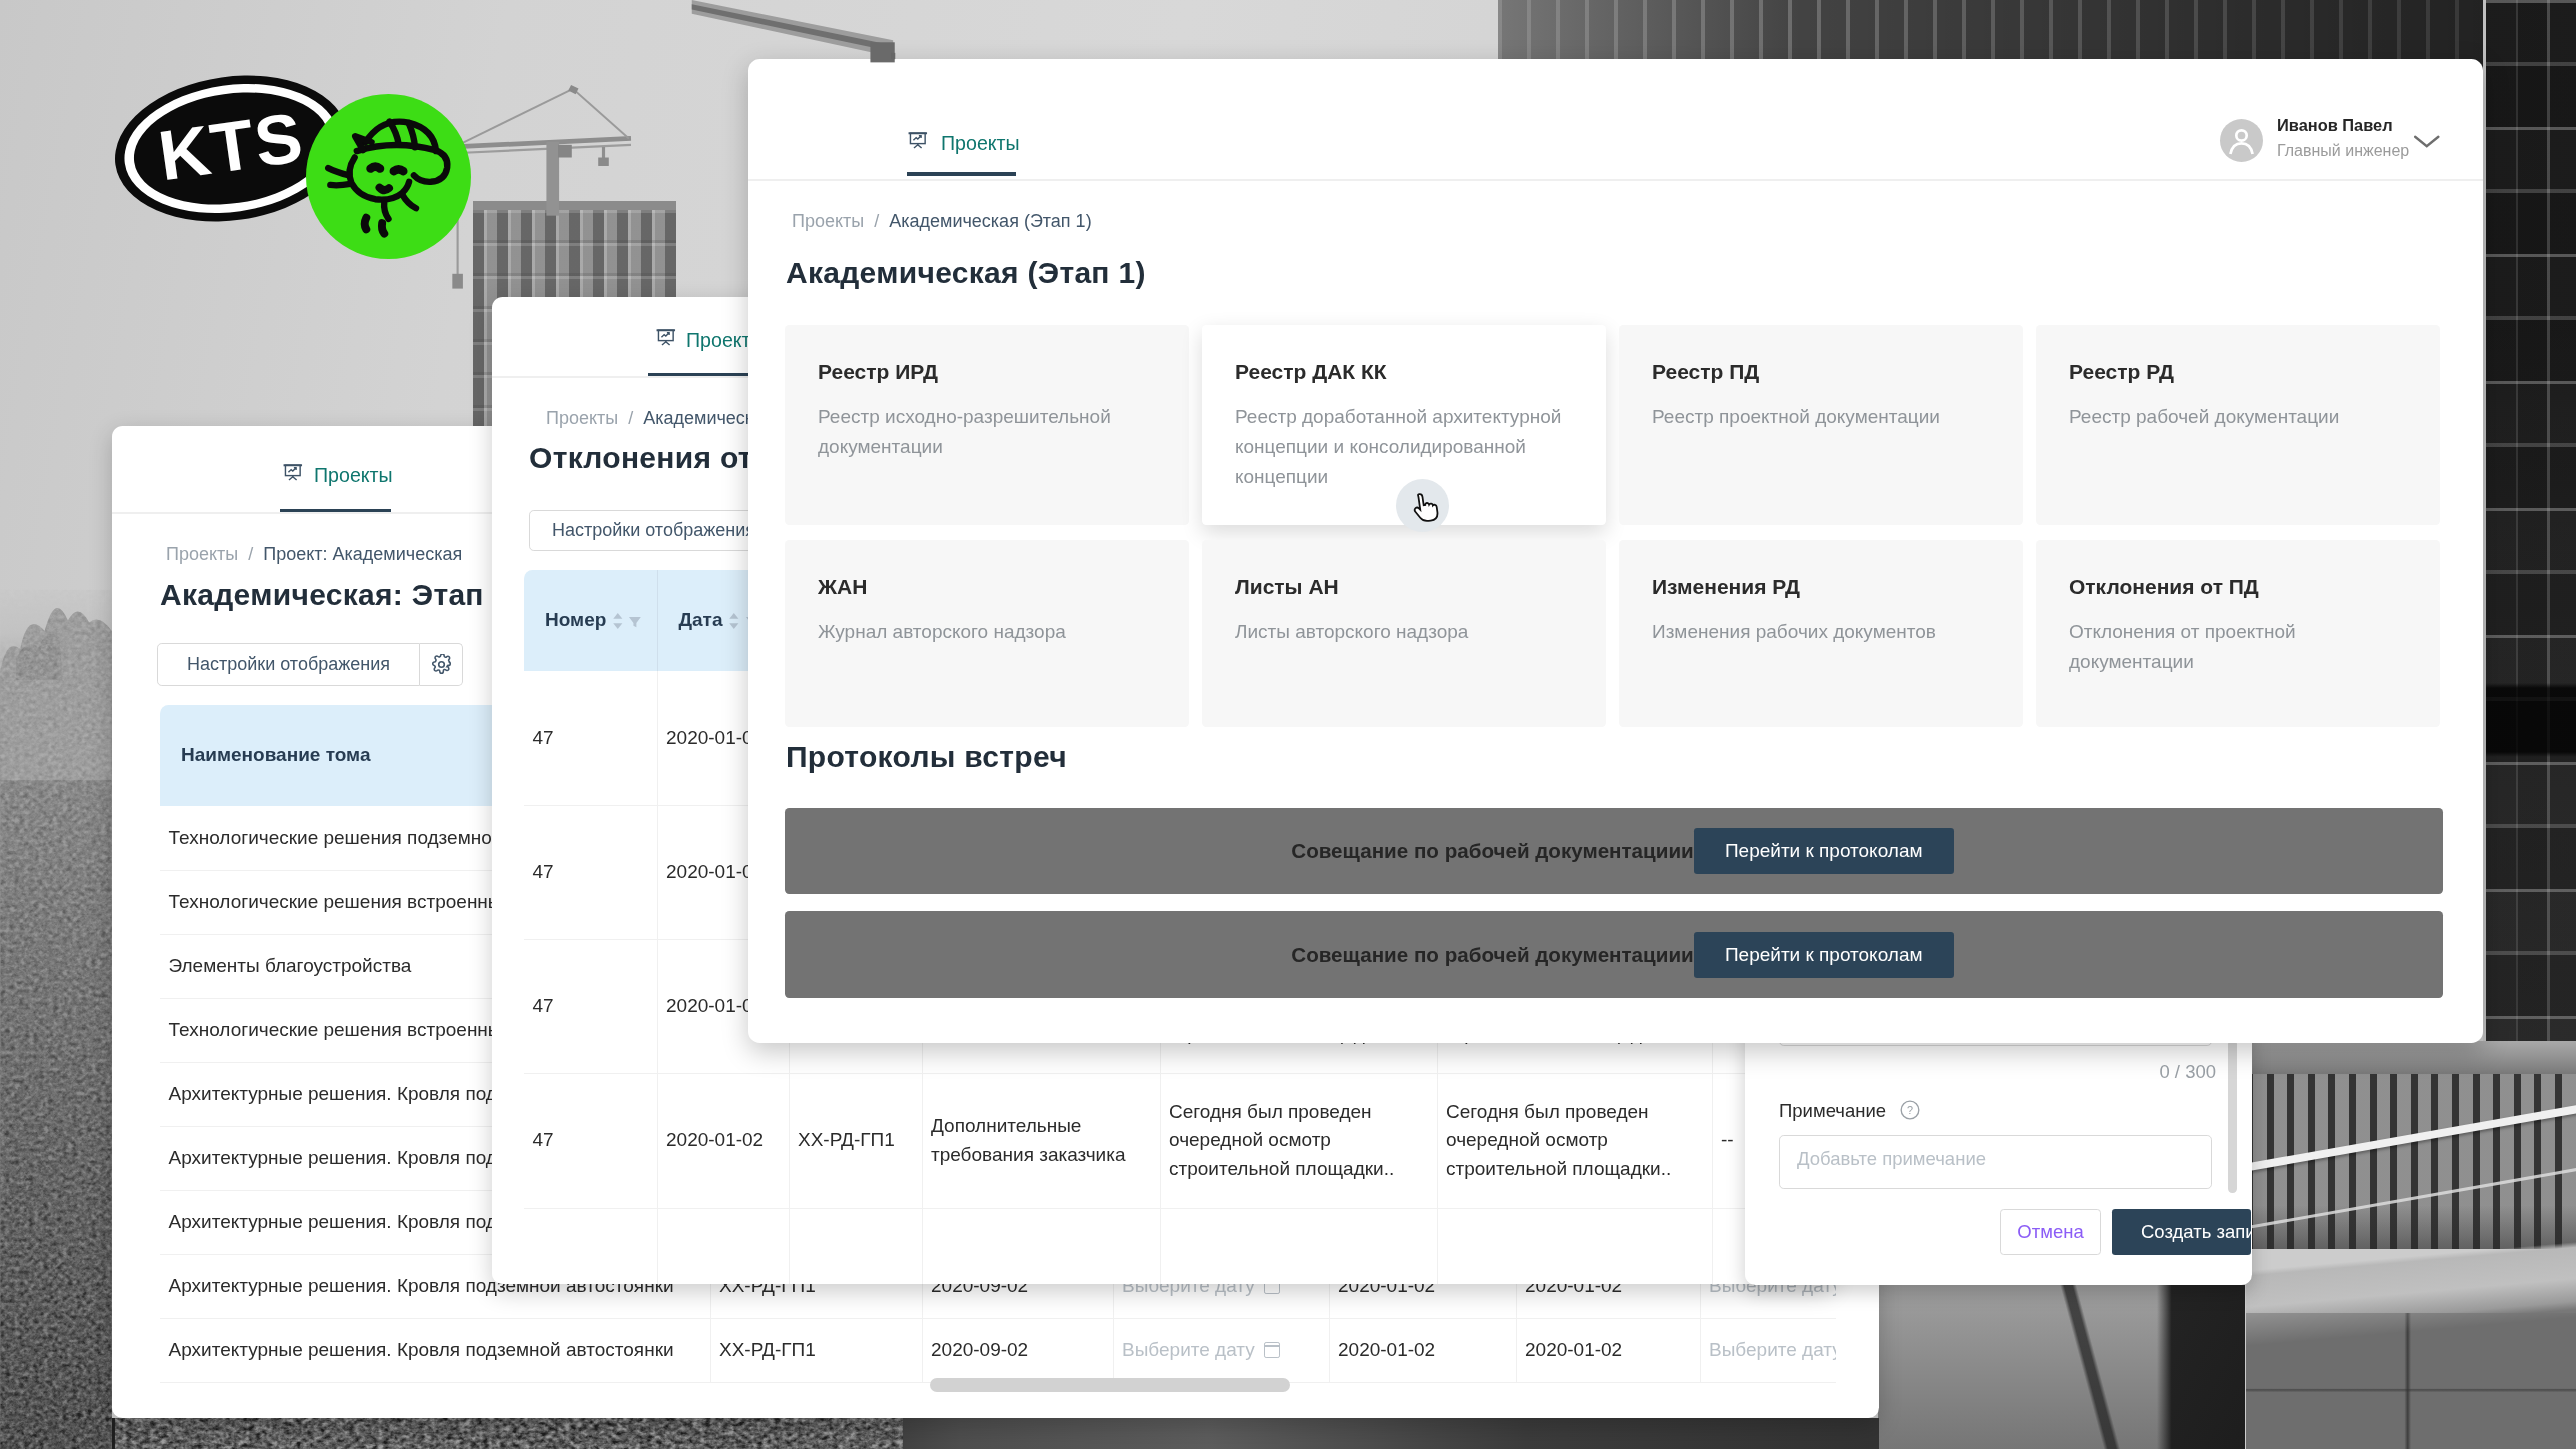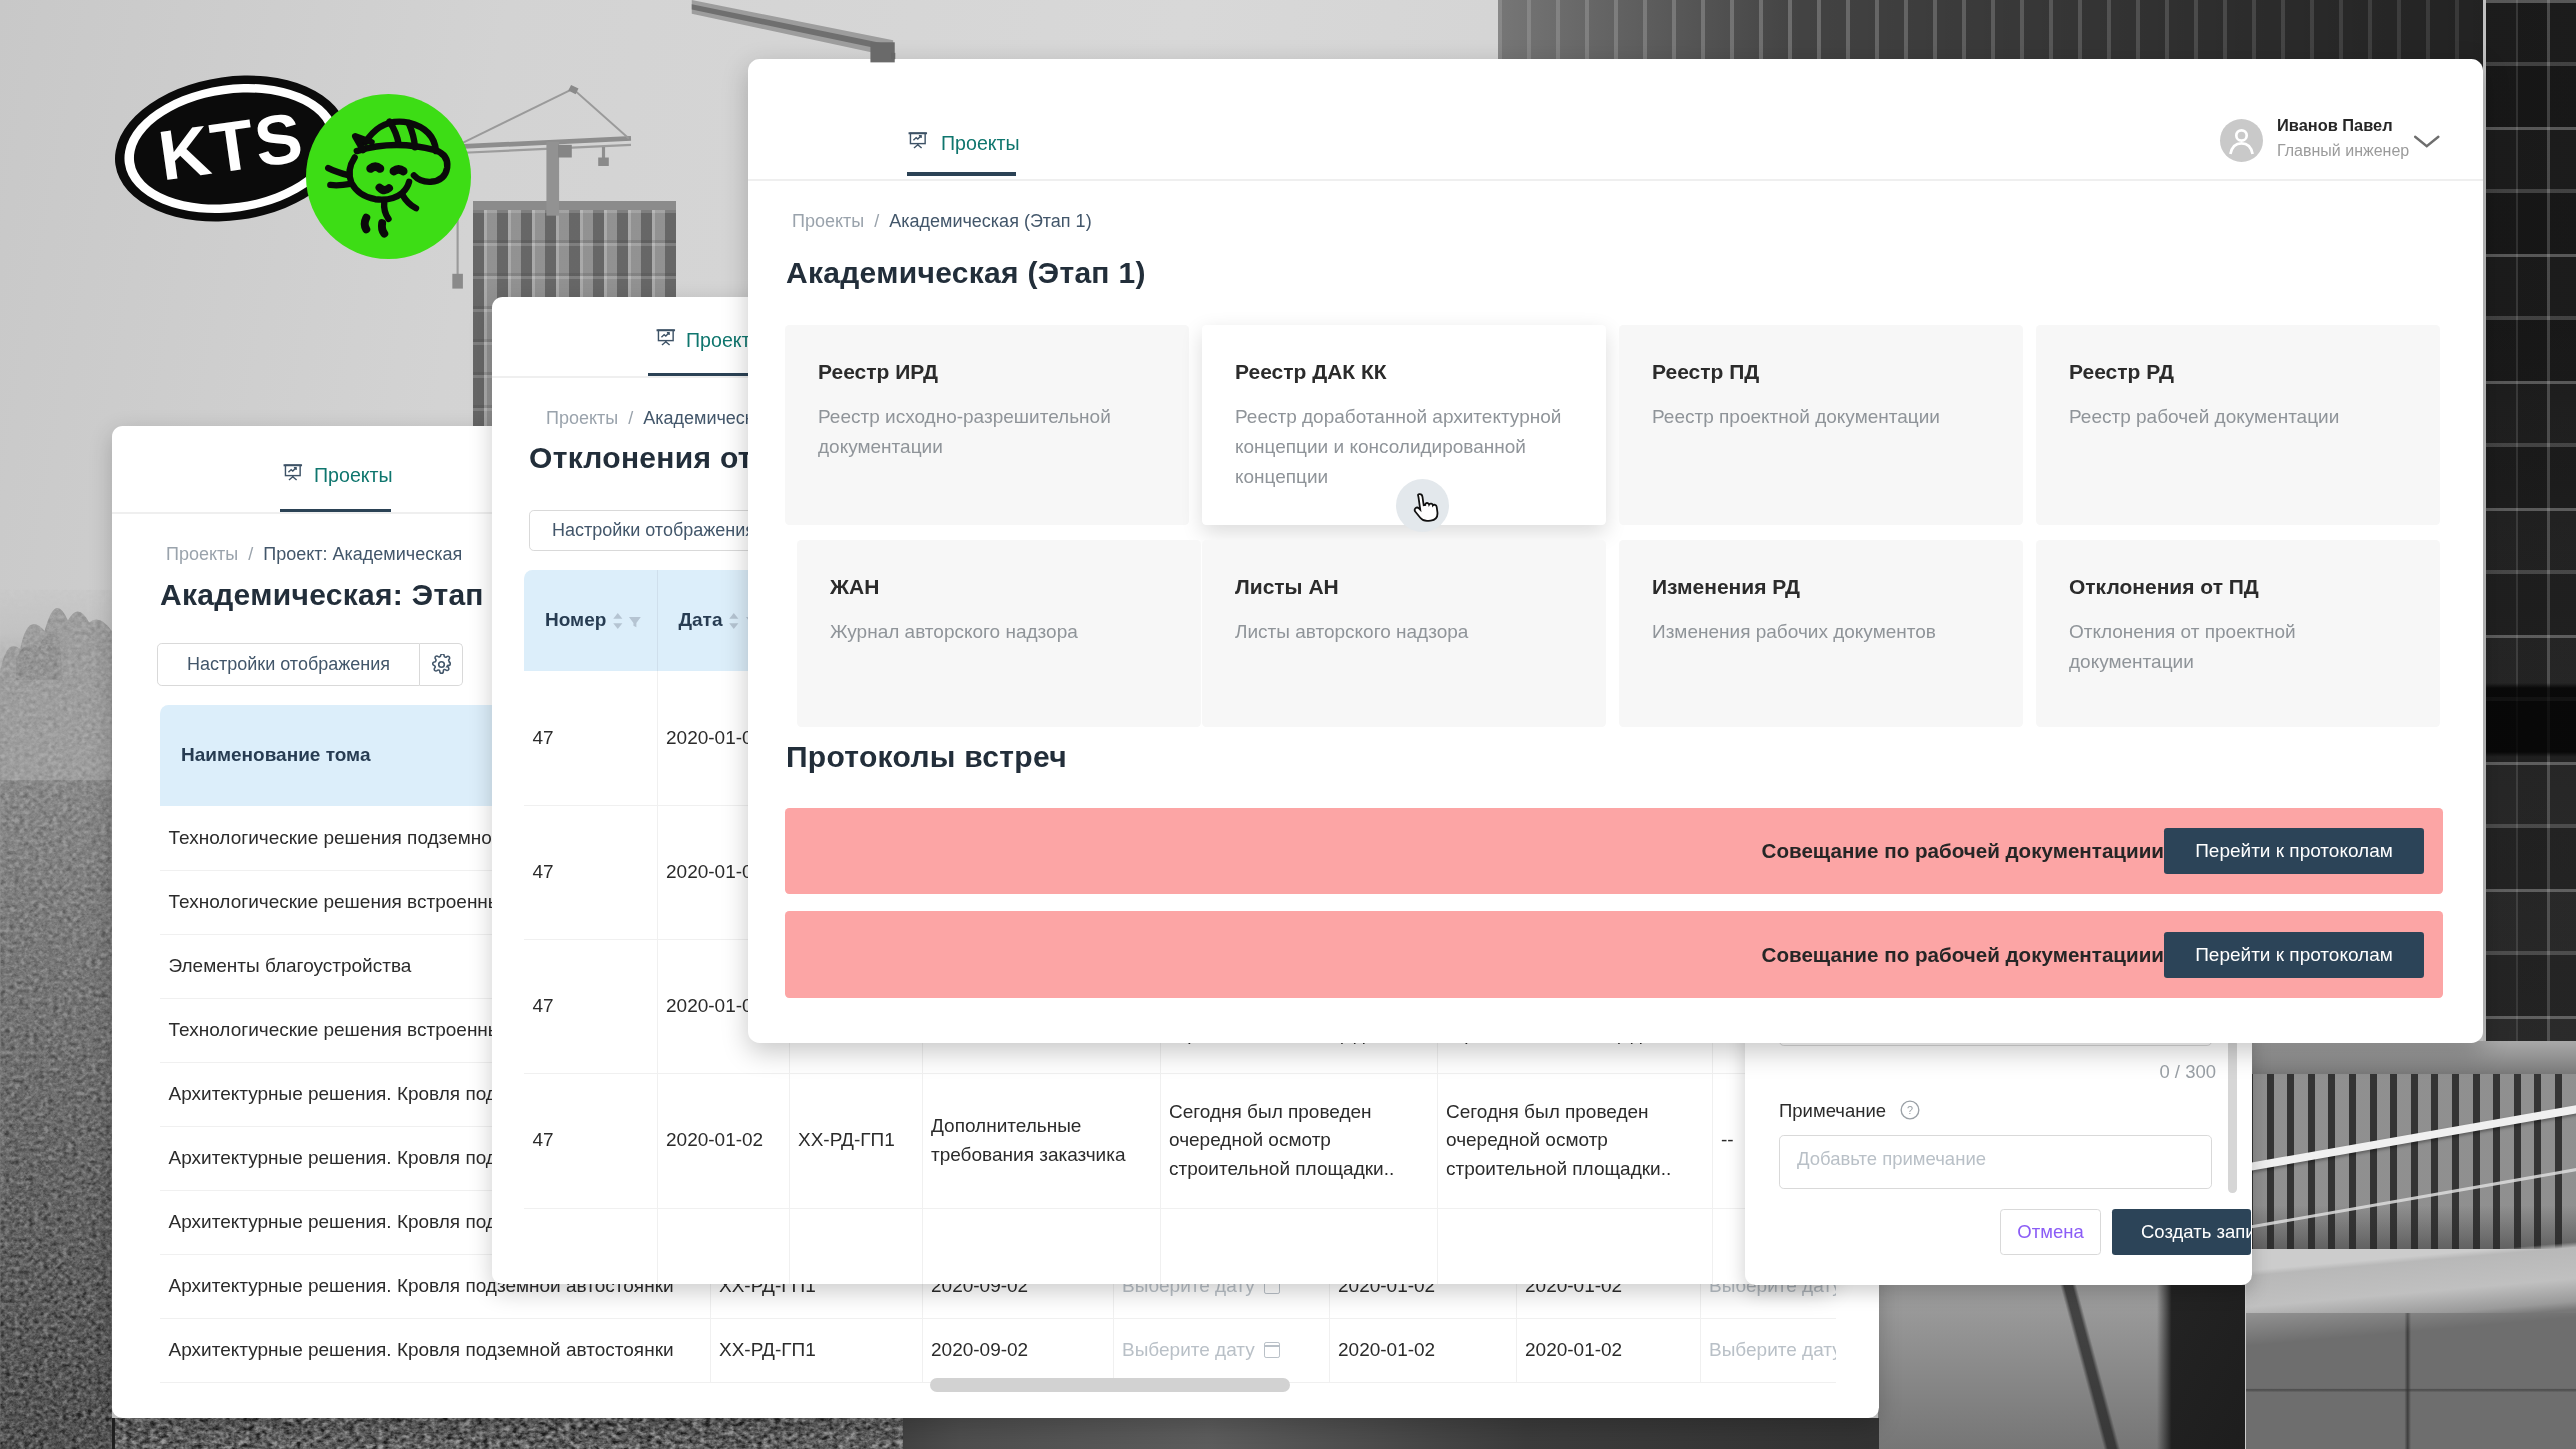--- a/index.html
+++ b/index.html
@@ -468,21 +468,21 @@
         <div class="gd">Реестр доработанной архитектурной концепции и консолидированной концепции</div>
       </div>
       <div class="abs gcard" style="left:834px; top:0;">
         <div class="gt">Реестр ПД</div>
         <div class="gd">Реестр проектной документации</div>
       </div>
       <div class="abs gcard" style="left:1251px; top:0;">
         <div class="gt">Реестр РД</div>
         <div class="gd">Реестр рабочей документации</div>
       </div>
-      <div class="abs gcard r2" style="left:12px; top:215px;">
+      <div class="abs gcard r2" style="left:0; top:215px;">
         <div class="gt">ЖАН</div>
         <div class="gd">Журнал авторского надзора</div>
       </div>
       <div class="abs gcard r2" style="left:417px; top:215px;">
         <div class="gt">Листы АН</div>
         <div class="gd">Листы авторского надзора</div>
       </div>
       <div class="abs gcard r2" style="left:834px; top:215px;">
         <div class="gt">Изменения РД</div>
         <div class="gd">Изменения рабочих документов</div>
@@ -507,16 +507,16 @@
       <div class="mt">Совещание по рабочей документациии</div>
       <div class="navy" style="width:260px; height:46px; font-size:19px;">Перейти к протоколам</div>
     </div>
   </div>
   <style>
     .gcard { width:404px; height:200px; background:#f7f7f7; border-radius:4.2px; }
     .gcard.r2 { height:187px; }
     .gcard.hov { background:#ffffff; box-shadow:0 7.4px 21px rgba(0,0,0,.14); }
     .gt { position:absolute; left:33px; top:35px; font-size:21px; font-weight:700; color:#2b2b2b; }
     .gd { position:absolute; left:33px; top:77px; width:328px; font-size:19px; line-height:30px; color:#8f9499; }
-    .mrow { width:1658px; background:#fca5a5; border-radius:4.2px; display:flex; align-items:center; justify-content:flex-end; padding:0 19px 0 36px; }
+    .mrow { width:1658px; background:#737373; border-radius:4.2px; display:flex; align-items:center; justify-content:center; padding:0 19px 0 36px; }
     .mt { font-size:20.6px; font-weight:700; color:#262626; }
   </style>
 
 
 </body></html>

